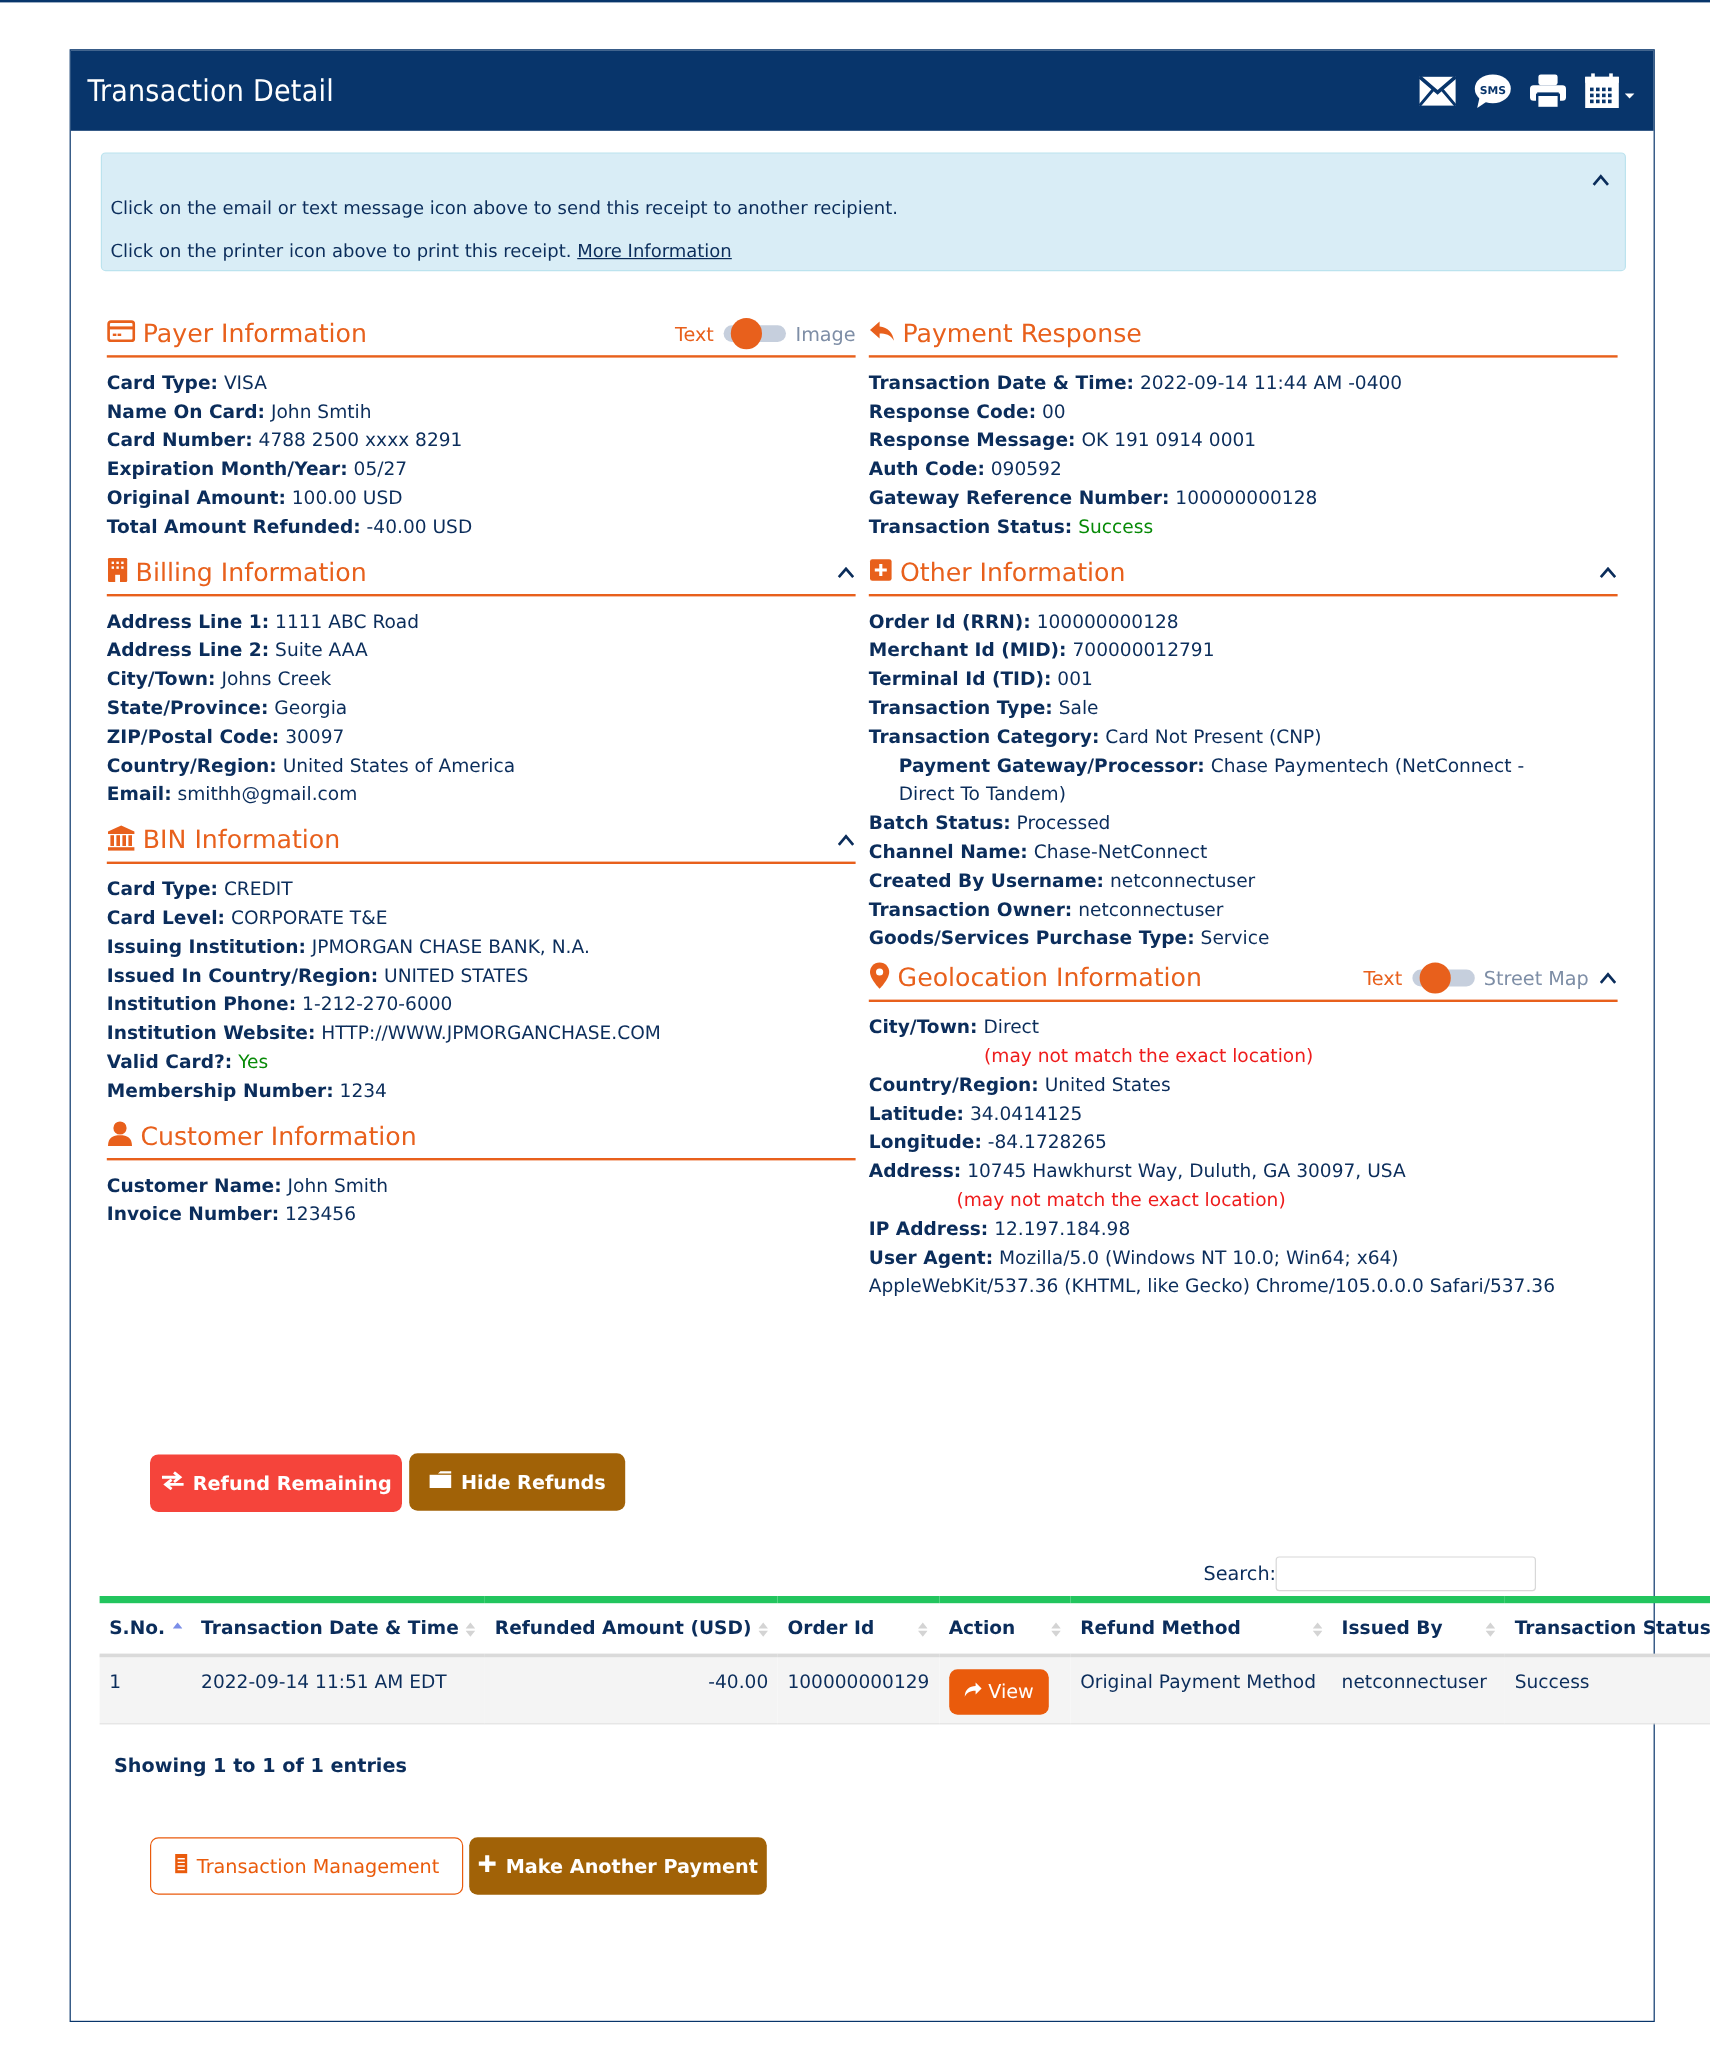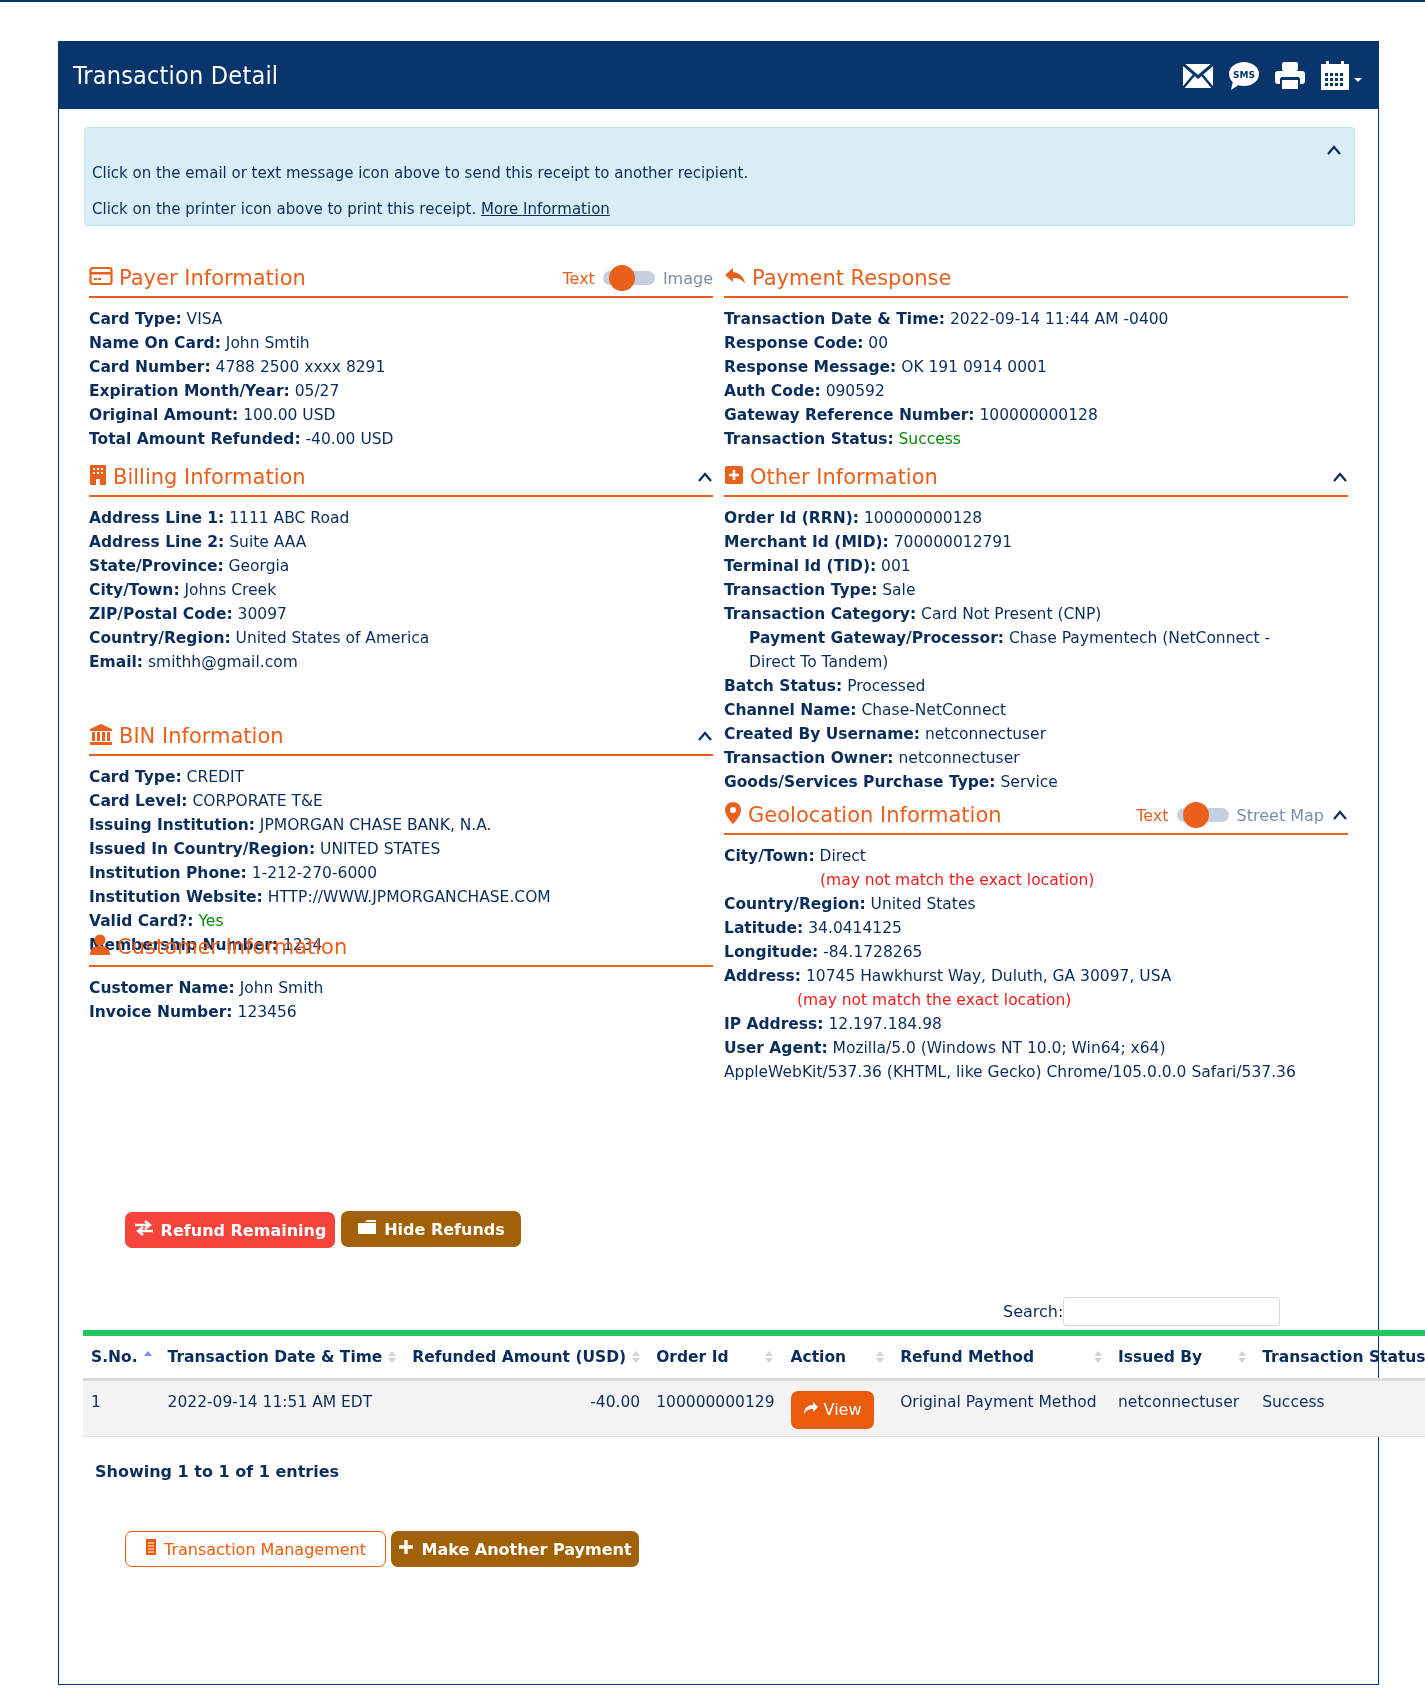--- a/index.html
+++ b/index.html
@@ -50,21 +50,21 @@
   .switch .knob { position: absolute; left: 6px; top: -6px; width: 26px; height: 26px; border-radius: 50%; background: #e8601c; }
   .chev { display: inline-block; width: 16px; height: 12px; cursor: pointer; }
   .rows { padding-top: 9px; }
   .row { font-size: 15.5px; line-height: 24px; color: #0b2d5b; }
   .row .k { font-weight: bold; }
   .row .v { font-weight: normal; }
   .green { color: #078a07; }
   .note { color: #ee1c1c; font-size: 15.5px; line-height: 24px; }
 
   .btn {
-    position: absolute; height: 36px; border-radius: 7px;
+    position: absolute; height: 48px; border-radius: 7px;
     display: flex; align-items: center; justify-content: center; gap: 7px;
     font-size: 16px; font-weight: bold; cursor: pointer; color: #fff;
   }
   .btn-red { background: #f5443b; }
   .btn-orange { background: #a16207; }
   .btn-outline { background: #fff; color: #ea5b0c; border: 1px solid #ea5b0c; font-weight: normal; }
 
   .search-wrap { position: absolute; left: 944px; top: 1255px; display: flex; align-items: center; gap: 0; font-size: 16px; color: #0b2d5b; }
   .search-wrap input { width: 217px; height: 29px; border: 1px solid #d8d8d8; border-radius: 3px; }
 
@@ -194,29 +194,29 @@
               </svg></span>
           <span>Billing Information</span>
         </div>
         <span><svg class="chev" viewBox="0 0 16 12">
               <path d="M2 10 L8 3 L14 10" stroke="#0b2d5b" stroke-width="2.2" fill="none"></path>
             </svg></span>
       </div>
       <div class="rows">
         <div class="row"><span class="k">Address Line 1:</span> <span class="v">1111 ABC Road</span></div>
         <div class="row"><span class="k">Address Line 2:</span> <span class="v">Suite AAA</span></div>
+        <div class="row"><span class="k">City/Town:</span> <span class="v">Johns Creek</span></div>
         <div class="row"><span class="k">State/Province:</span> <span class="v">Georgia</span></div>
-        <div class="row"><span class="k">City/Town:</span> <span class="v">Johns Creek</span></div>
         <div class="row"><span class="k">ZIP/Postal Code:</span> <span class="v">30097</span></div>
         <div class="row"><span class="k">Country/Region:</span> <span class="v">United States of America</span></div>
         <div class="row"><span class="k">Email:</span> <span class="v">smithh@gmail.com</span></div>
       </div>
     </div>
 
-    <div class="section" style="top:422px;margin-top:36px;">
+    <div class="section" style="top:422px;">
       <div class="sec-head">
         <div class="sec-title">
           <span><svg width="24" height="22" viewBox="0 0 24 22">
                 <path d="M12 1 L23 6 L23 8 L1 8 L1 6 Z" fill="#e8601c"></path>
                 <g fill="#e8601c">
                   <rect x="3" y="9" width="3" height="9"></rect>
                   <rect x="8" y="9" width="3" height="9"></rect>
                   <rect x="13" y="9" width="3" height="9"></rect>
                   <rect x="18" y="9" width="3" height="9"></rect>
                   <rect x="1" y="19" width="22" height="3"></rect>

